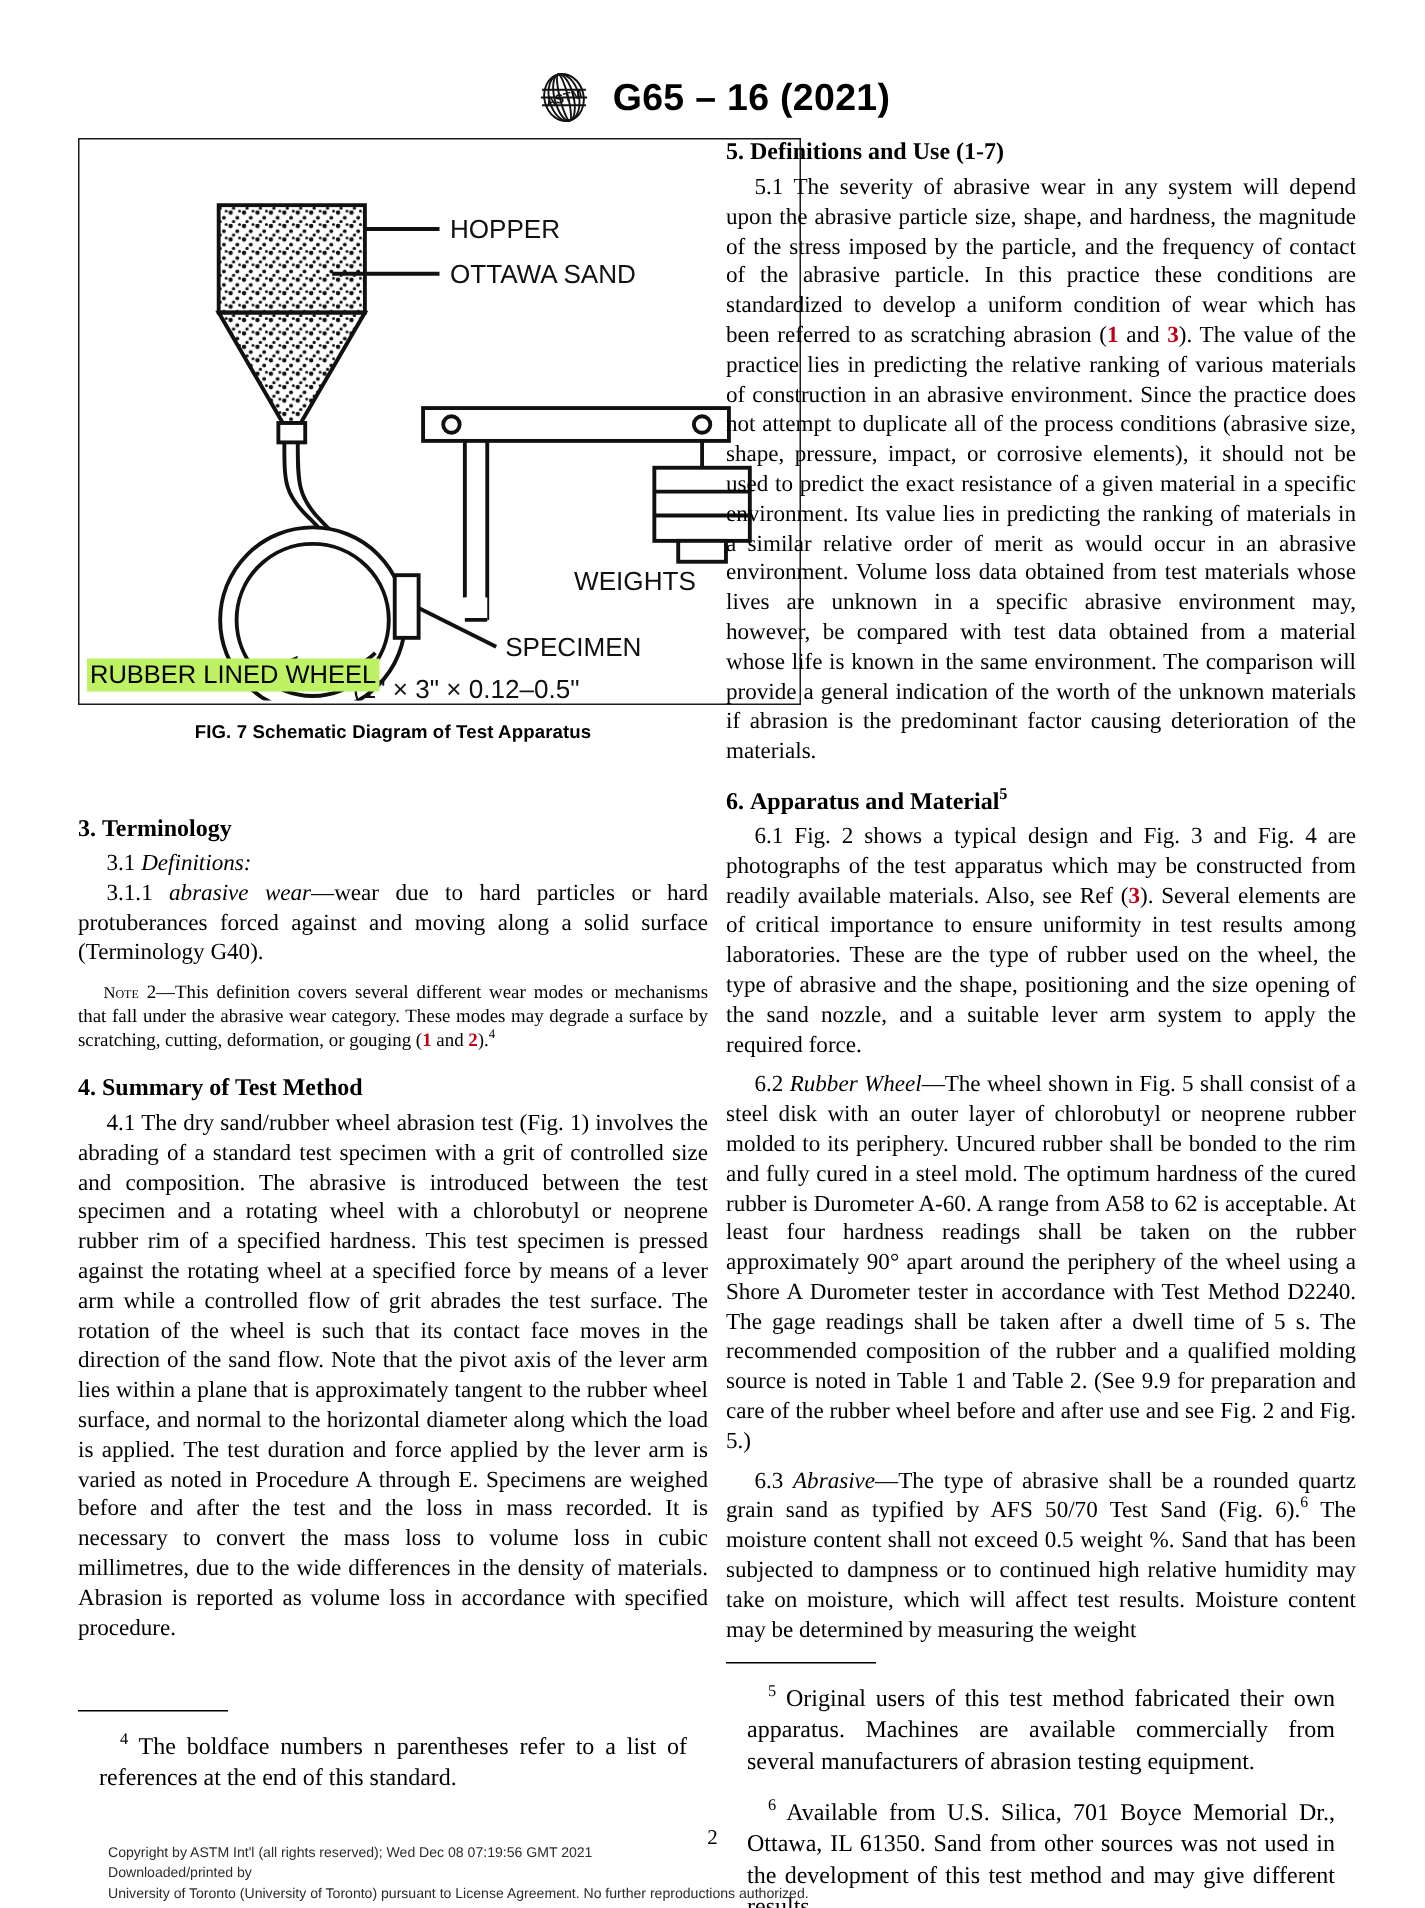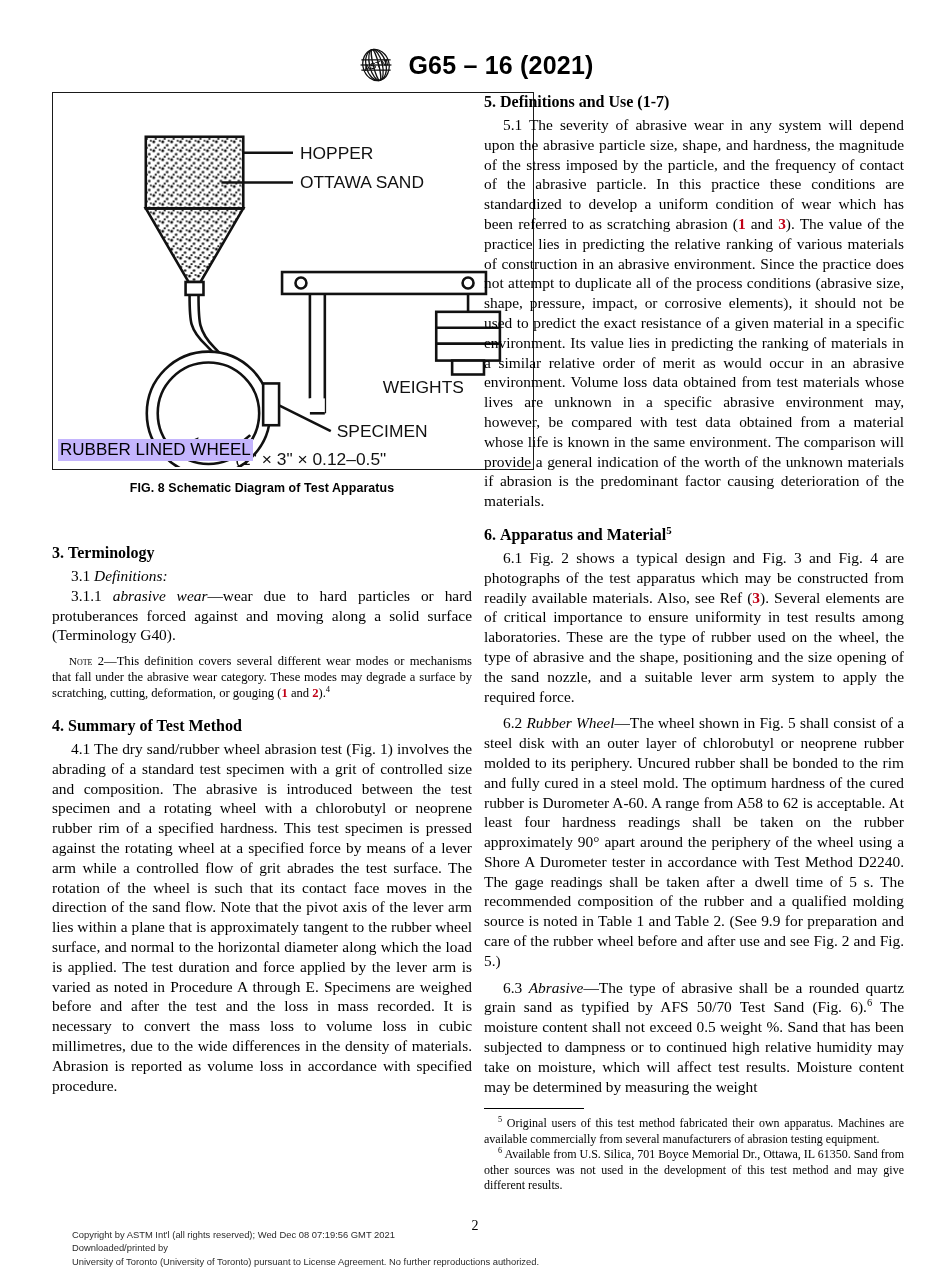--- a/index.html
+++ b/index.html
@@ -114,24 +114,24 @@
     position: absolute;
     width: 420px;
   }
   .fn-rule {
     width: 100px;
     height: 0;
     border-top: 1.1px solid #000;
     margin-bottom: 7px;
   }
   .footnote {
-    font-size: 12px;
+    font-size: 16px;
     line-height: 1.3;
     text-align: justify;
-    margin: 0;
+    margin: 14px;
     text-indent: 14px;
   }
 
   
   .page-number {
     position: absolute;
     top: 1218px;
     left: 0;
     width: 950px;
     text-align: center;
@@ -237,42 +237,46 @@
           <text x="212" y="64">HOPPER</text>
           <text x="212" y="94">OTTAWA SAND</text>
           <text x="336" y="300" text-anchor="middle">WEIGHTS</text>
           <text x="249" y="344">SPECIMEN</text>
           <text x="147" y="372">(1" × 3" × 0.12–0.5"</text>
           <text x="14" y="372" style="display:none">RUBBER LINED WHEEL</text>
         </g>
       </svg>
     </div>
     <div style="position:relative; height:0;">
-      <div style="position:absolute; left:6px; top:-31px; font-family:'Liberation Sans',sans-serif; font-size:17px; background:#c4b5fd; padding:0 2px;">RUBBER LINED WHEEL</div>
+      <div style="position:absolute; left:6px; top:-31px; font-family:'Liberation Sans',sans-serif; font-size:17px; background:#bef264; padding:0 2px;">RUBBER LINED WHEEL</div>
     </div>
 
-    <div class="figure-caption">FIG. 8 Schematic Diagram of Test Apparatus</div>
+    <div class="figure-caption">FIG. 7 Schematic Diagram of Test Apparatus</div>
 
     <h2 class="section-head" style="margin-top:46px;">
       <span class="num">3.</span><span>Terminology</span>
     </h2>
 
     <p class="para"><span>3.1 </span><i>Definitions:</i></p>
 
     <p class="para"><span>3.1.1 </span><i>abrasive wear</i><span>—wear due to hard particles or hard protuberances forced against and moving along a solid surface (Terminology </span><span class="red">G40</span><span>).</span></p>
 
     <p class="note"><span class="note-label">Note</span><span> 2—</span><span>This definition covers several different wear modes or mechanisms that fall under the abrasive wear category. These modes may degrade a surface by scratching, cutting, deformation, or gouging (</span><span class="redb">1</span><span> and </span><span class="redb">2</span><span>).</span><sup>4</sup></p>
 
     <h2 class="section-head gap-before">
       <span class="num">4.</span><span>Summary of Test Method</span>
     </h2>
 
     <p class="para"><span>4.1 The dry sand/rubber wheel abrasion test (</span><span class="red">Fig. 1</span><span>) involves the abrading of a standard test specimen with a grit of controlled size and composition. The abrasive is introduced between the test specimen and a rotating wheel with a chlorobutyl or neoprene rubber rim of a specified hardness. This test specimen is pressed against the rotating wheel at a specified force by means of a lever arm while a controlled flow of grit abrades the test surface. The rotation of the wheel is such that its contact face moves in the direction of the sand flow. Note that the pivot axis of the lever arm lies within a plane that is approximately tangent to the rubber wheel surface, and normal to the horizontal diameter along which the load is applied. The test duration and force applied by the lever arm is varied as noted in Procedure A through E. Specimens are weighed before and after the test and the loss in mass recorded. It is necessary to convert the mass loss to volume loss in cubic millimetres, due to the wide differences in the density of materials. Abrasion is reported as volume loss in accordance with specified procedure.</span></p>
   </div>
 
+  <div class="footnote-zone" style="left:52px; top:1140px;">
+    <div class="fn-rule"></div>
+    <p class="footnote"><sup>4</sup><span> The boldface numbers n parentheses refer to a list of references at the end of this standard.</span></p>
+  </div>
 
   <div class="col col-right">
 
     <h2 class="section-head">
       <span class="num">5.</span><span>Definitions and Use </span><span>(</span><span class="red">1-7</span><span>)</span>
     </h2>
 
     <p class="para"><span>5.1 The severity of abrasive wear in any system will depend upon the abrasive particle size, shape, and hardness, the magnitude of the stress imposed by the particle, and the frequency of contact of the abrasive particle. In this practice these conditions are standardized to develop a uniform condition of wear which has been referred to as scratching abrasion (</span><span class="redb">1</span><span> and </span><span class="redb">3</span><span>). The value of the practice lies in predicting the relative ranking of various materials of construction in an abrasive environment. Since the practice does not attempt to duplicate all of the process conditions (abrasive size, shape, pressure, impact, or corrosive elements), it should not be used to predict the exact resistance of a given material in a specific environment. Its value lies in predicting the ranking of materials in a similar relative order of merit as would occur in an abrasive environment. Volume loss data obtained from test materials whose lives are unknown in a specific abrasive environment may, however, be compared with test data obtained from a material whose life is known in the same environment. The comparison will provide a general indication of the worth of the unknown materials if abrasion is the predominant factor causing deterioration of the materials.</span></p>
 
     <h2 class="section-head gap-before">

